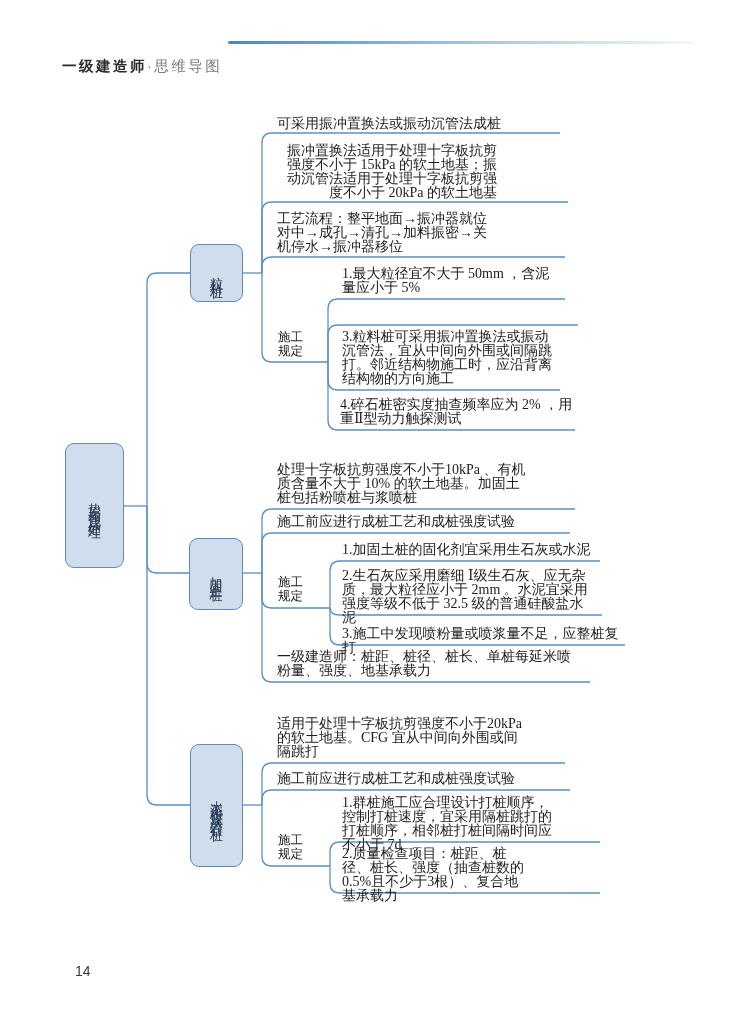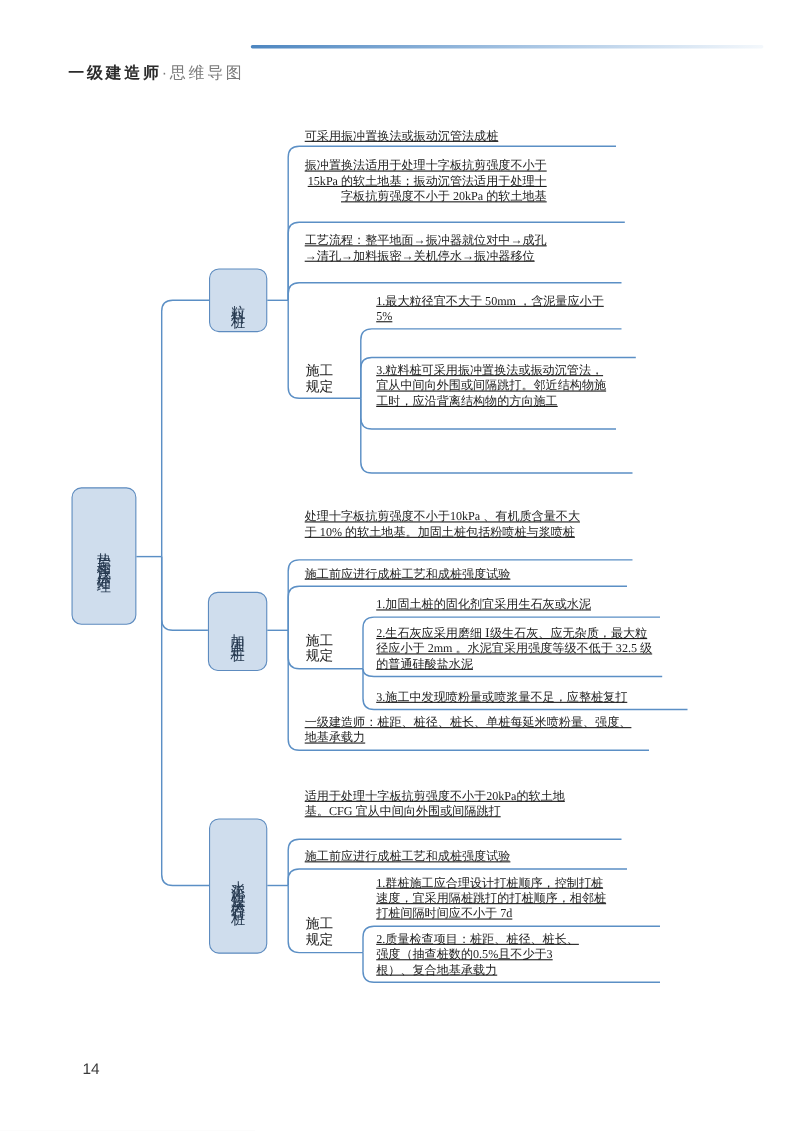--- a/index.html
+++ b/index.html
@@ -16,22 +16,22 @@
   
   .wires{position:absolute;left:0;top:0;z-index:1;}
   .wires path{fill:none;stroke:#5b8fc5;stroke-width:1.3;}
   
   .node{position:absolute;z-index:2;background:#cfdded;border:1.4px solid #5d8bbf;
         border-radius:9px;display:flex;align-items:center;justify-content:center;
         box-sizing:border-box;}
   .node .vtxt{writing-mode:vertical-lr;text-orientation:upright;font-size:13px;
               letter-spacing:4px;line-height:1;color:#25384f;}
   
-  .leaf{position:absolute;z-index:2;font-size:11px;line-height:14px;color:#1c1c1c;
-        word-break:break-word;text-decoration:underline;}
+  .leaf{position:absolute;z-index:2;font-size:14px;line-height:14px;color:#1c1c1c;
+        word-break:break-word;}
   .rules-label{position:absolute;z-index:2;font-size:12.5px;line-height:13.5px;
                color:#1c1c1c;word-break:break-all;}
   
   .pagenum{position:absolute;left:75px;top:963px;font-size:14px;color:#3a3a3a;
            font-family:"Liberation Sans","DejaVu Sans",sans-serif;}
 </style>
 </head>
 <body>
 
 <div class="page">
@@ -89,20 +89,21 @@
 
   <div class="node" style="left:190px;top:244px;width:53px;height:58px;">
     <span class="vtxt">粒料桩</span>
   </div>
   <div class="leaf" style="left:277px;top:117px;width:300px;">可采用振冲置换法或振动沉管法成桩</div>
   <div class="leaf" style="left:277px;top:144px;width:220px;text-align:right;">振冲置换法适用于处理十字板抗剪强度不小于 15kPa 的软土地基；振动沉管法适用于处理十字板抗剪强度不小于 20kPa 的软土地基</div>
   <div class="leaf" style="left:277px;top:212px;width:220px;">工艺流程：整平地面→振冲器就位对中→成孔→清孔→加料振密→关机停水→振冲器移位</div>
   <div class="rules-label" style="left:278px;top:331px;width:28px;">施工规定</div>
   <div class="leaf" style="left:342px;top:267px;width:212px;">1.最大粒径宜不大于 50mm ，含泥量应小于 5%</div>
   <div class="leaf" style="left:342px;top:330px;width:212px;">3.粒料桩可采用振冲置换法或振动沉管法，宜从中间向外围或间隔跳打。邻近结构物施工时，应沿背离结构物的方向施工</div>
+  <div class="leaf" style="left:340px;top:398px;width:235px;">4.碎石桩密实度抽查频率应为 2% ，用重Ⅱ型动力触探测试</div>
 
   <div class="node" style="left:189px;top:538px;width:54px;height:72px;">
     <span class="vtxt">加固土桩</span>
   </div>
   <div class="leaf" style="left:277px;top:463px;width:252px;">处理十字板抗剪强度不小于10kPa 、有机质含量不大于 10% 的软土地基。加固土桩包括粉喷桩与浆喷桩</div>
   <div class="leaf" style="left:277px;top:515px;width:280px;">施工前应进行成桩工艺和成桩强度试验</div>
   <div class="rules-label" style="left:278px;top:576px;width:28px;">施工规定</div>
   <div class="leaf" style="left:342px;top:543px;width:270px;">1.加固土桩的固化剂宜采用生石灰或水泥</div>
   <div class="leaf" style="left:342px;top:569px;width:255px;">2.生石灰应采用磨细 Ⅰ级生石灰、应无杂质，最大粒径应小于 2mm 。水泥宜采用强度等级不低于 32.5 级的普通硅酸盐水泥</div>
   <div class="leaf" style="left:342px;top:627px;width:290px;">3.施工中发现喷粉量或喷浆量不足，应整桩复打</div>

